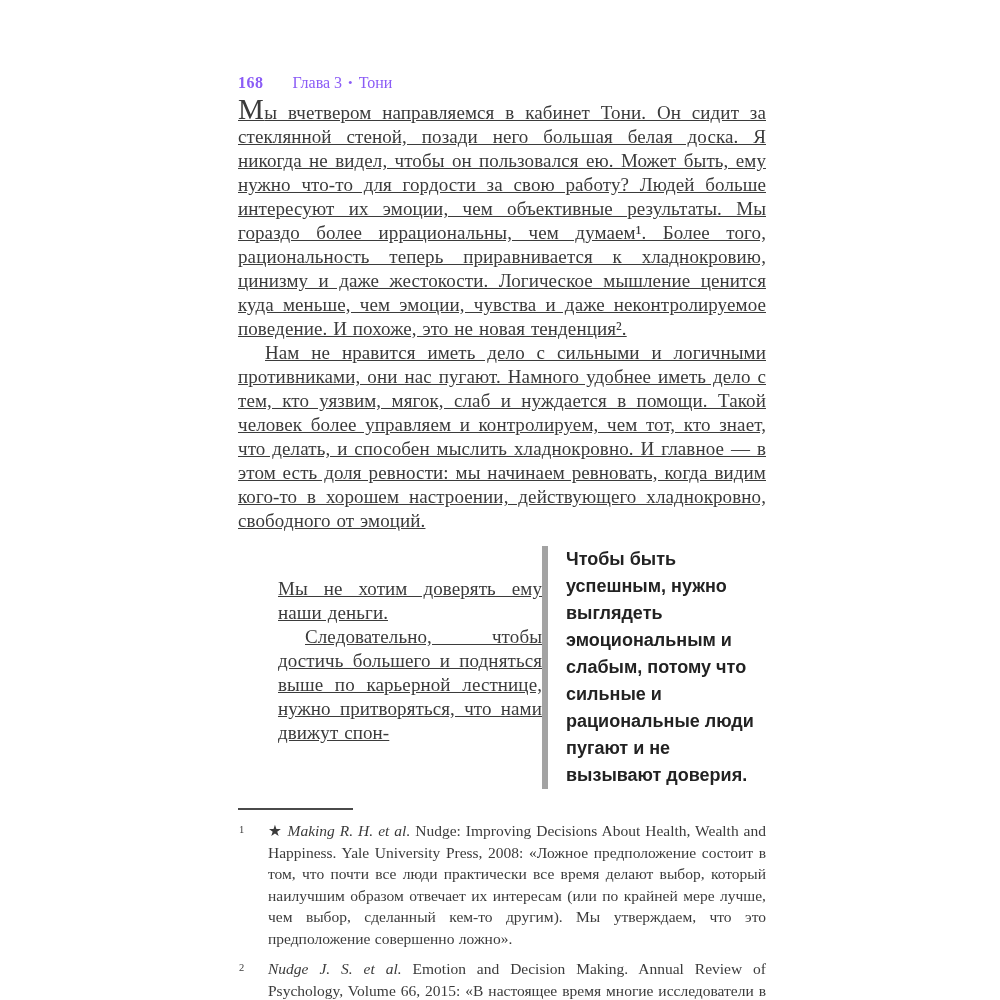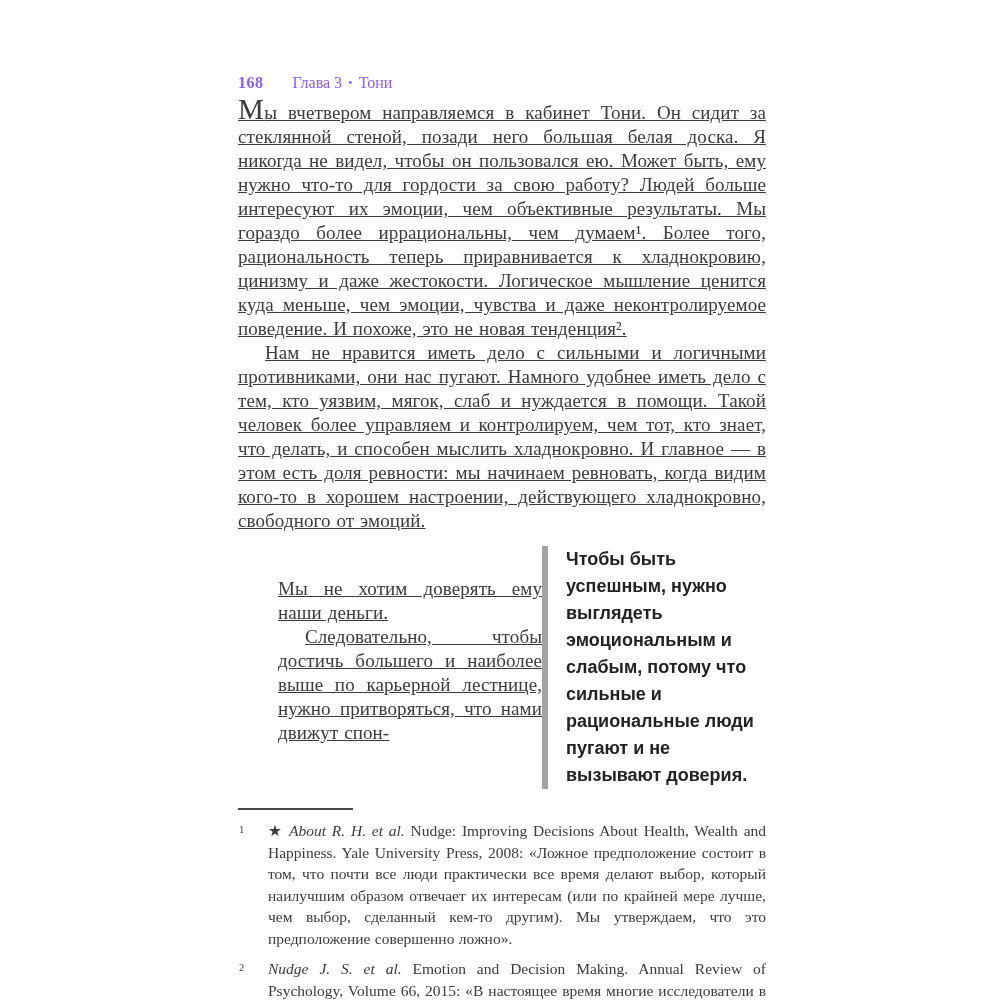--- a/index.html
+++ b/index.html
@@ -102,32 +102,32 @@
       <span class="pagenum">168</span><span class="chapter">Глава 3</span><span class="bullet">•</span><span class="chapter-title">Тони</span>
     </header>
 
     <p class="body-p"><span class="lead-cap">М</span><span>ы вчетвером направляемся в кабинет Тони. Он сидит за стеклянной стеной, позади него большая белая доска. Я никогда не видел, чтобы он пользовался ею. Может быть, ему нужно что-то для гордости за свою работу? Людей больше интересуют их эмоции, чем объективные результаты. Мы гораздо более иррациональны, чем думаем¹. Более того, рациональность теперь приравнивается к хладнокровию, цинизму и даже жестокости. Логическое мышление ценится куда меньше, чем эмоции, чувства и даже неконтролируемое поведение. И похоже, это не новая тенденция².</span></p>
 
     <p class="body-p indent">Нам не нравится иметь дело с сильными и логичными противниками, они нас пугают. Намного удобнее иметь дело с тем, кто уязвим, мягок, слаб и нуждается в помощи. Такой человек более управляем и контролируем, чем тот, кто знает, что делать, и способен мыслить хладнокровно. И главное — в этом есть доля ревности: мы начинаем ревновать, когда видим кого-то в хорошем настроении, действующего хладнокровно, свободного от эмоций.</p>
 
     <div class="wrap-row">
       <div class="left-col">
         <p class="body-p">Мы не хотим доверять ему наши деньги.</p>
-        <p class="body-p indent">Следовательно, чтобы достичь большего и наиболее выше по карьерной лестнице, нужно притворяться, что нами движут спон-</p>
+        <p class="body-p indent">Следовательно, чтобы достичь большего и подняться выше по карьерной лестнице, нужно притворяться, что нами движут спон-</p>
       </div>
       <aside class="pullquote">
         <p>Чтобы быть успешным, нужно выглядеть эмоциональным и слабым, потому что сильные и рациональные люди пугают и не вызывают доверия.</p>
       </aside>
     </div>
 
     <div class="fn-sep"></div>
 
     <div class="footnote">
       <span class="fn-marker">1</span><span class="fn-star">★</span>
-      <span class="fn-author">About R. H. et al.</span>
+      <span class="fn-author">Making R. H. et al.</span>
       <span class="fn-text">Nudge: Improving Decisions About Health, Wealth and Happiness. Yale University Press, 2008: «Ложное предположение состоит в том, что почти все люди практически все время делают выбор, который наилучшим образом отвечает их интересам (или по крайней мере лучше, чем выбор, сделанный кем-то другим). Мы утверждаем, что это предположение совершенно ложно».</span>
     </div>
 
     <div class="footnote">
       <span class="fn-marker">2</span><span class="fn-author">Nudge J. S. et al.</span>
       <span class="fn-text">Emotion and Decision Making. Annual Review of Psychology, Volume 66, 2015: «В настоящее время многие исследователи в области психологии предполагают, что эмоции являются доминирующим фактором при принятии наиболее значимых жизненных решений. Принимая конкретные решения, мы пытаемся избежать отрицательных эмоций (например, вины, страха, сожаления) и усилить позитивные чувства (например, гордости, счастья, любви), даже когда не осознаем этого».</span>
     </div>
 
   </div>
 </div>

